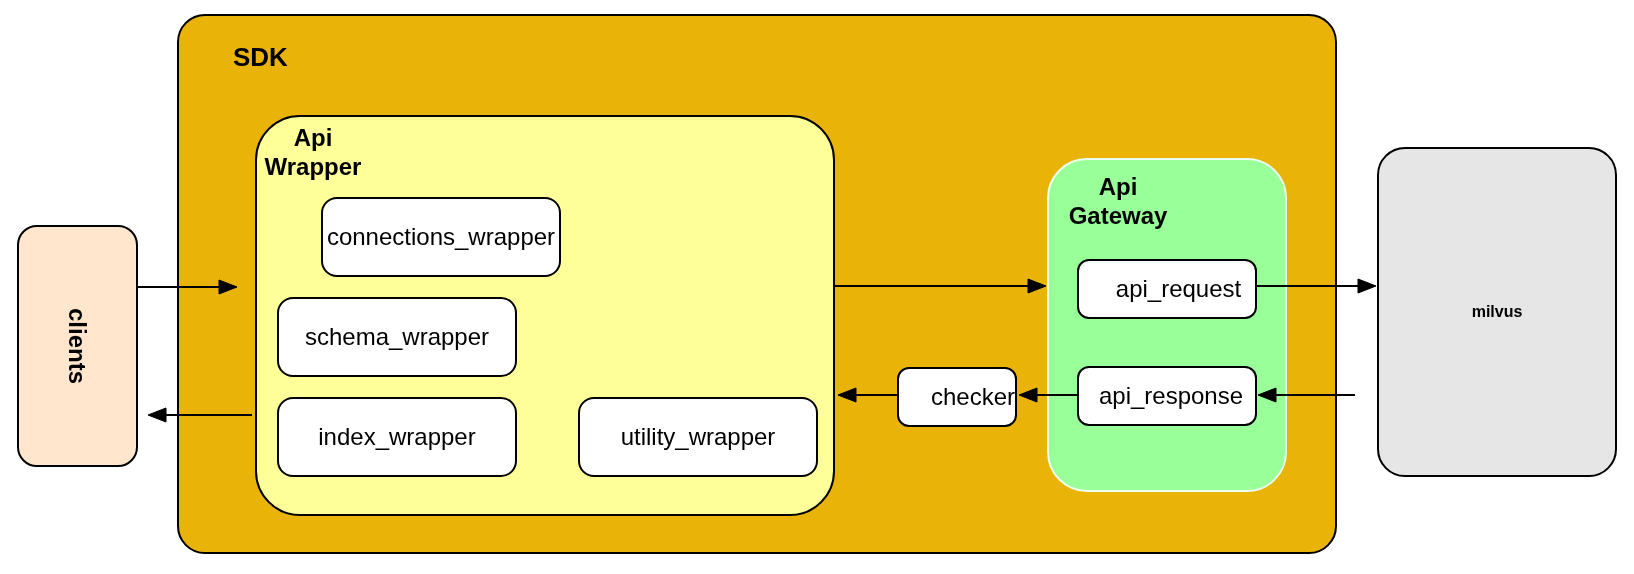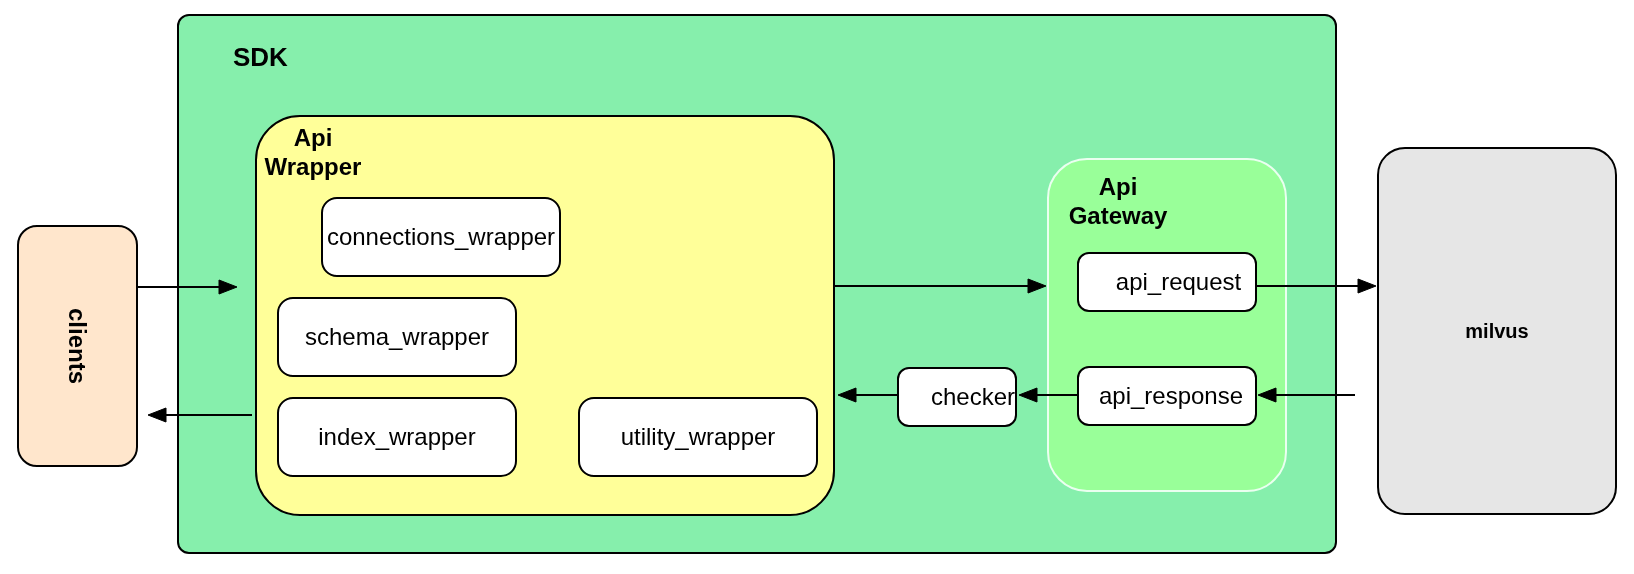--- a/index.html
+++ b/index.html
@@ -7,36 +7,36 @@
     position:relative;width:1634px;height:574px;background:#ffffff;
     font-family:"Liberation Sans","DejaVu Sans",sans-serif;color:#000;
     overflow:hidden;
   }
   .node{
     position:absolute;box-sizing:border-box;border:2px solid #000;
     display:flex;align-items:center;justify-content:center;
   }
   .container-label{position:absolute;font-weight:bold;font-size:24px;line-height:29px;text-align:center;}
   
-  .sdk{left:177px;top:14px;width:1160px;height:540px;background:#86efac;border-radius:12px;}
+  .sdk{left:177px;top:14px;width:1160px;height:540px;background:#eab308;border-radius:28px;}
   .sdk-label{left:54px;top:28px;font-size:26px;line-height:26px;}
   .api-wrapper{left:255px;top:115px;width:580px;height:401px;background:#ffff99;border-radius:45px;}
   .api-wrapper-label{left:2px;top:6px;width:108px;}
   .api-gateway{left:1047px;top:158px;width:240px;height:334px;background:#99ff99;border:2px solid #eafff0;border-radius:40px;}
   .api-gateway-label{left:14px;top:12px;width:110px;}
   
   .wrapper-box{width:240px;height:80px;background:#ffffff;border-radius:16px;font-size:24px;}
   .wb-r1{top:80px;margin-left:44px;} .wb-r2{top:180px;} .wb-r3{top:280px;}
   .wb-c1{left:20px;} .wb-c2{left:321px;}
   .gw-box{left:28px;width:180px;height:60px;background:#ffffff;border-radius:12px;font-size:24px;}
-  .gw-request{top:92px;padding-left:23px;} .gw-response{top:206px;padding-left:8px;}
+  .gw-request{top:99px;padding-left:23px;} .gw-response{top:206px;padding-left:8px;}
   .checker{left:897px;top:367px;width:120px;height:60px;background:#ffffff;border-radius:12px;font-size:24px;justify-content:flex-end;}
   .clients{left:17px;top:225px;width:121px;height:242px;background:#ffe6cc;border-radius:20px;}
   .clients span{transform:rotate(90deg);white-space:nowrap;font-weight:bold;font-size:24px;}
-  .milvus{left:1377px;top:147px;width:240px;height:368px;background:#e6e6e6;border-radius:28px;font-weight:bold;font-size:20px;text-align:right;}
+  .milvus{left:1377px;top:147px;width:240px;height:330px;background:#e6e6e6;border-radius:28px;font-weight:bold;font-size:16px;text-align:right;}
   
   #arrows{position:absolute;left:0;top:0;z-index:20;pointer-events:none;}
   #arrows line{stroke:#000;stroke-width:2;}
   #arrows polygon{fill:#000;stroke:#000;}
 </style>
 </head>
 <body>
 
 <div id="canvas">
 

